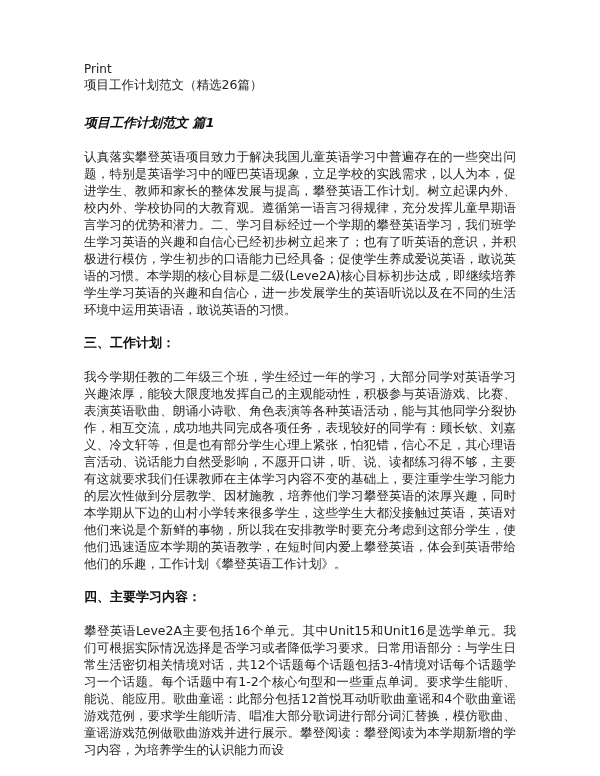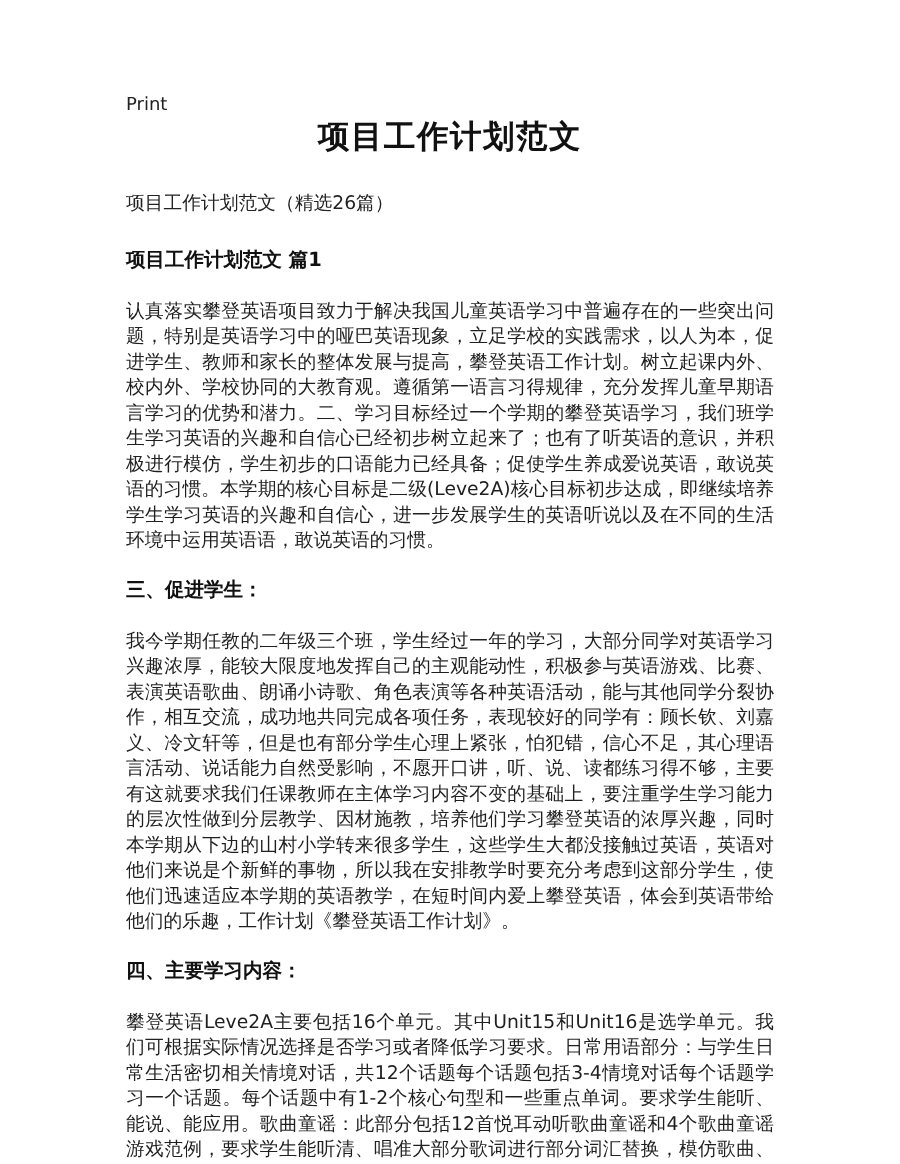--- a/index.html
+++ b/index.html
@@ -36,20 +36,21 @@
   .doc-subtitle {
     font-size: 12.5px;
     color: #222222;
     margin: 0 0 20px 0;
   }
   .article-title {
     font-size: 13px;
     font-weight: bold;
     color: #111111;
     margin: 0 0 16px 0;
+    font-style: italic;
   }
   .section-heading {
     font-size: 13px;
     font-weight: bold;
     color: #111111;
     margin: 0 0 10px 0;
   }
   .section-body {
     font-size: 12.5px;
     line-height: 17px;
@@ -62,32 +63,31 @@
     margin: 0;
   }
 </style>
 </head>
 <body>
 
 <div class="page">
 
   <div class="print-label">Print</div>
 
-  <h1 class="doc-title">项目工作计划范文</h1>
 
   <div class="doc-subtitle">项目工作计划范文（精选26篇）</div>
 
   <h2 class="article-title">项目工作计划范文 篇1</h2>
 
   <div class="section">
     <p class="section-body">认真落实攀登英语项目致力于解决我国儿童英语学习中普遍存在的一些突出问题，特别是英语学习中的哑巴英语现象，立足学校的实践需求，以人为本，促进学生、教师和家长的整体发展与提高，攀登英语工作计划。树立起课内外、校内外、学校协同的大教育观。遵循第一语言习得规律，充分发挥儿童早期语言学习的优势和潜力。二、学习目标经过一个学期的攀登英语学习，我们班学生学习英语的兴趣和自信心已经初步树立起来了；也有了听英语的意识，并积极进行模仿，学生初步的口语能力已经具备；促使学生养成爱说英语，敢说英语的习惯。本学期的核心目标是二级(Leve2A)核心目标初步达成，即继续培养学生学习英语的兴趣和自信心，进一步发展学生的英语听说以及在不同的生活环境中运用英语语，敢说英语的习惯。</p>
   </div>
 
   <div class="section">
-    <h3 class="section-heading">三、促进学生：</h3>
+    <h3 class="section-heading">三、工作计划：</h3>
     <p class="section-body">我今学期任教的二年级三个班，学生经过一年的学习，大部分同学对英语学习兴趣浓厚，能较大限度地发挥自己的主观能动性，积极参与英语游戏、比赛、表演英语歌曲、朗诵小诗歌、角色表演等各种英语活动，能与其他同学分裂协作，相互交流，成功地共同完成各项任务，表现较好的同学有：顾长钦、刘嘉义、冷文轩等，但是也有部分学生心理上紧张，怕犯错，信心不足，其心理语言活动、说话能力自然受影响，不愿开口讲，听、说、读都练习得不够，主要有这就要求我们任课教师在主体学习内容不变的基础上，要注重学生学习能力的层次性做到分层教学、因材施教，培养他们学习攀登英语的浓厚兴趣，同时本学期从下边的山村小学转来很多学生，这些学生大都没接触过英语，英语对他们来说是个新鲜的事物，所以我在安排教学时要充分考虑到这部分学生，使他们迅速适应本学期的英语教学，在短时间内爱上攀登英语，体会到英语带给他们的乐趣，工作计划《攀登英语工作计划》。</p>
   </div>
 
   <div class="section">
     <h3 class="section-heading">四、主要学习内容：</h3>
     <p class="section-body">攀登英语Leve2A主要包括16个单元。其中Unit15和Unit16是选学单元。我们可根据实际情况选择是否学习或者降低学习要求。日常用语部分：与学生日常生活密切相关情境对话，共12个话题每个话题包括3-4情境对话每个话题学习一个话题。每个话题中有1-2个核心句型和一些重点单词。要求学生能听、能说、能应用。歌曲童谣：此部分包括12首悦耳动听歌曲童谣和4个歌曲童谣游戏范例，要求学生能听清、唱准大部分歌词进行部分词汇替换，模仿歌曲、童谣游戏范例做歌曲游戏并进行展示。攀登阅读：攀登阅读为本学期新增的学习内容，为培养学生的认识能力而设</p>
   </div>
 
 </div>
 

